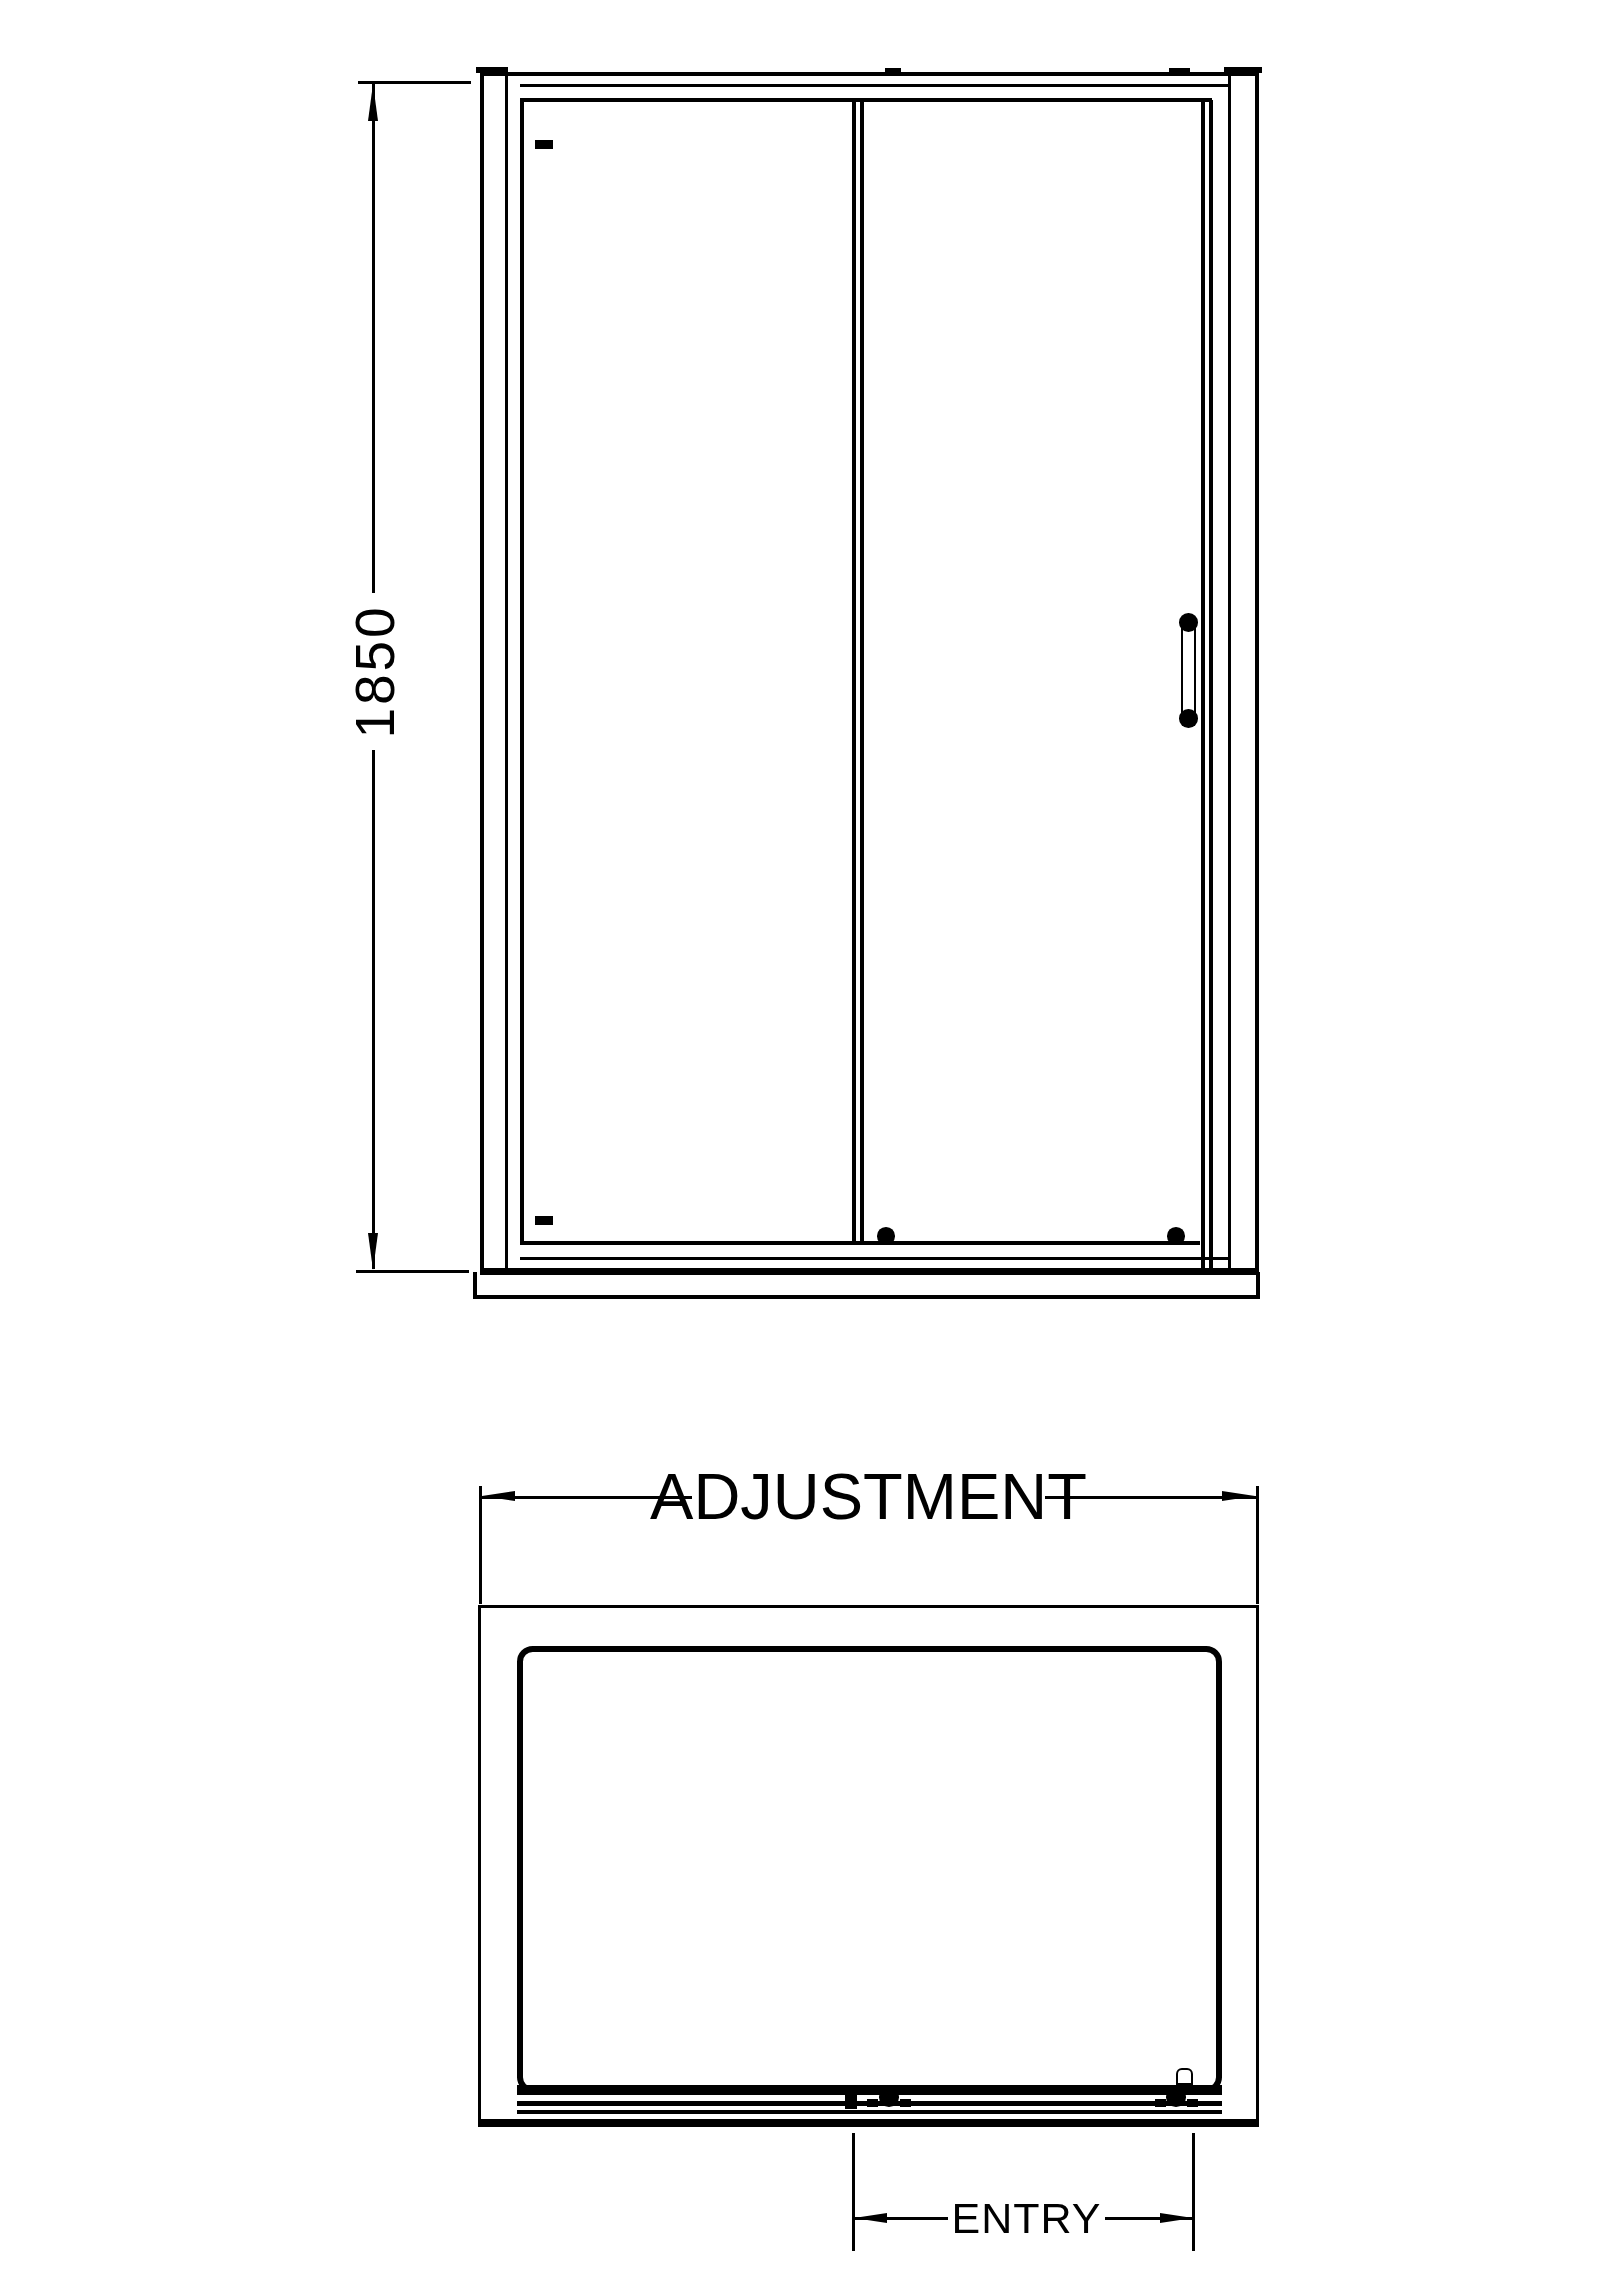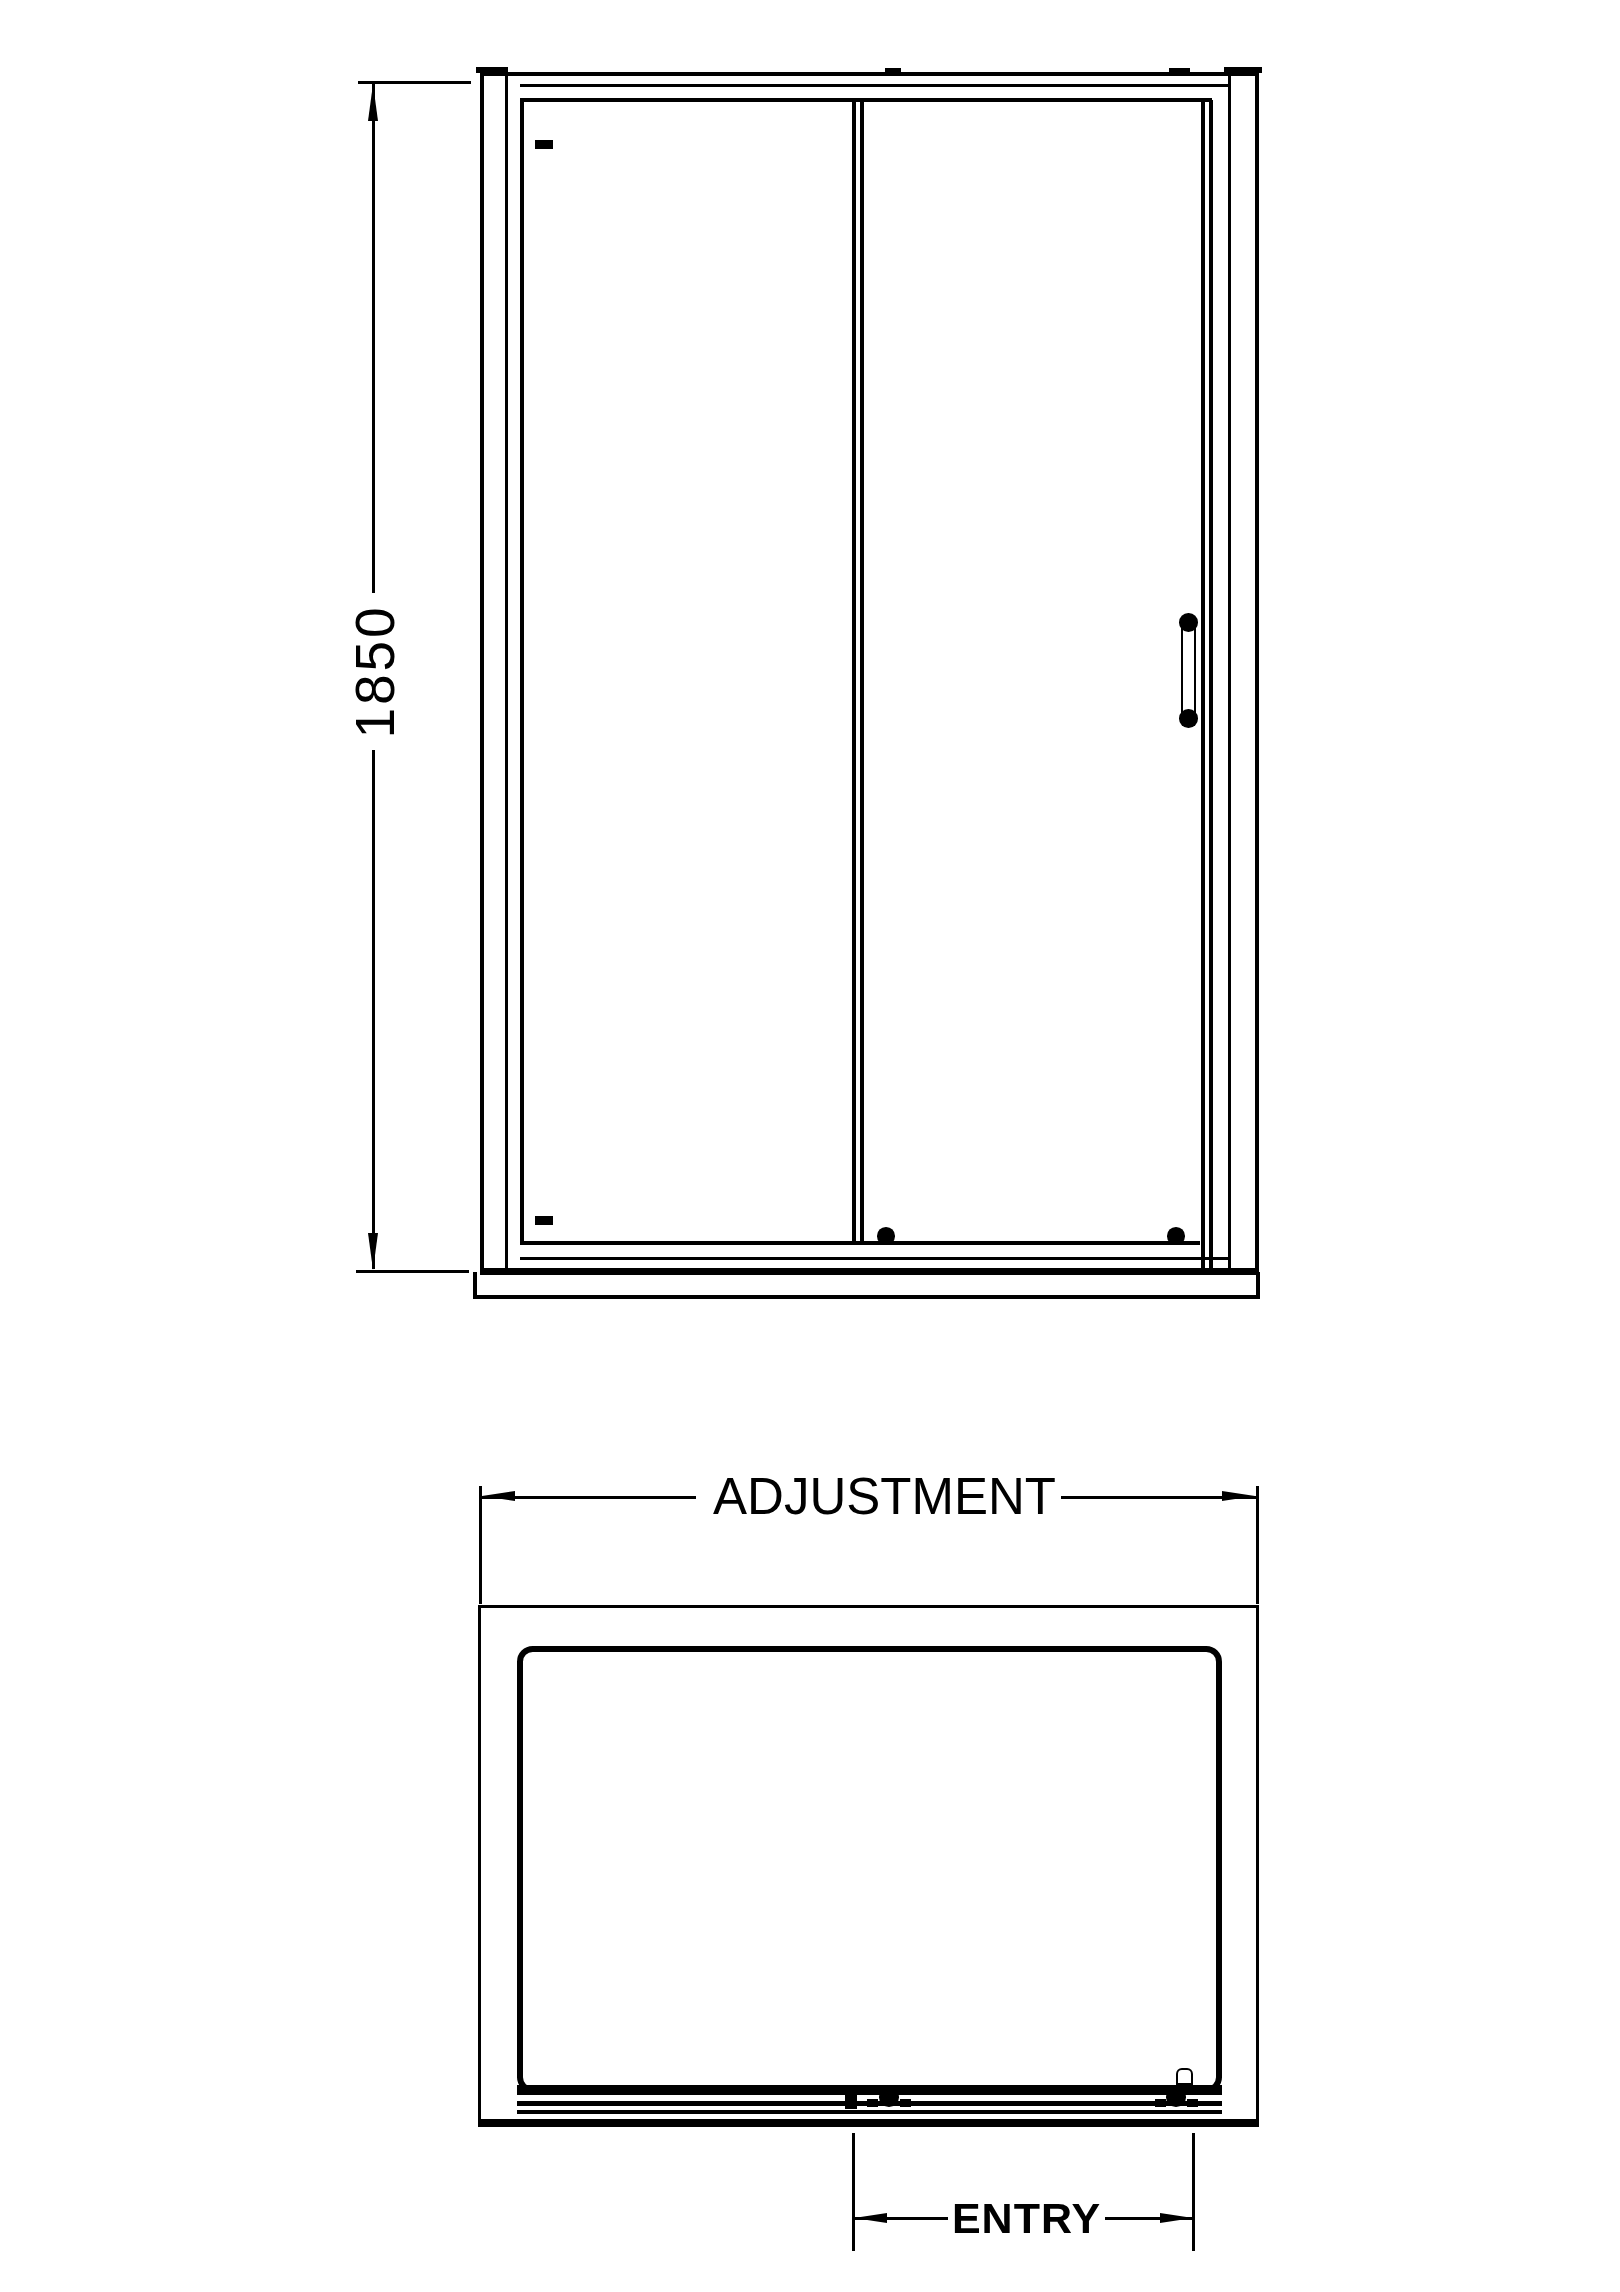--- a/index.html
+++ b/index.html
@@ -26,25 +26,25 @@
     font-weight:400;
     white-space:nowrap;
   }
   .lbl-1850{
     left:296px;top:593px;width:157px;height:157px;
     font-size:55px;letter-spacing:2.9px;
     transform:rotate(-90deg);
   }
   .lbl-adjustment{
     left:692px;top:1468px;width:353px;height:57px;
-    font-size:51px;letter-spacing:0px;margin-left:16px;
+    font-size:65px;letter-spacing:0px;
   }
   .lbl-entry{
     left:948px;top:2193px;width:157px;height:51px;
-    font-size:43px;letter-spacing:1px;font-weight:bold;
+    font-size:43px;letter-spacing:1px;
   }
   .outline{position:absolute;background:#fff;border:2.9px solid #000;box-sizing:border-box;}
 </style>
 </head>
 <body>
 
 <div class="sheet">
 
   <div>
 

